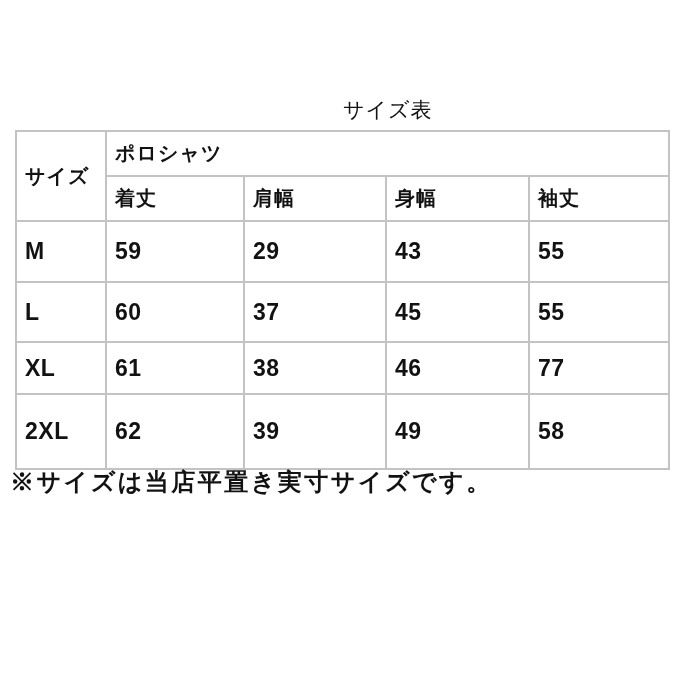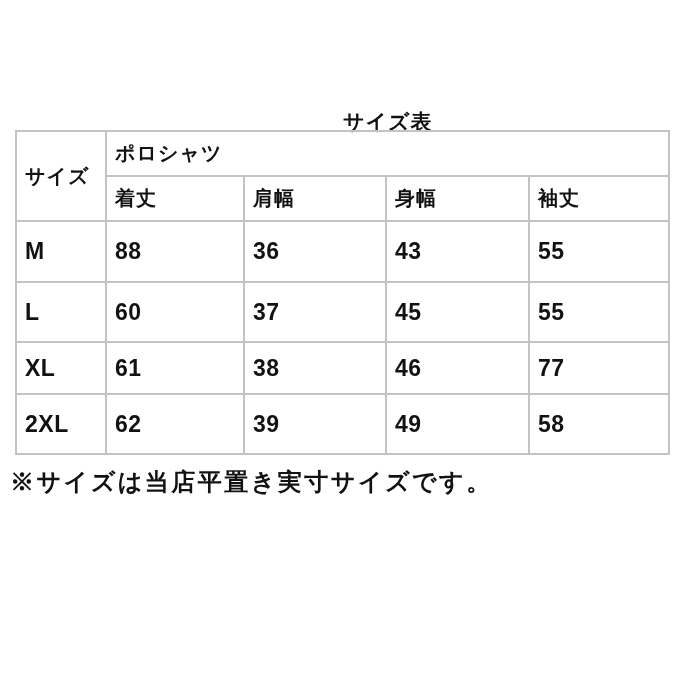--- a/index.html
+++ b/index.html
@@ -10,23 +10,23 @@
     color: #121212;
     overflow: hidden;
   }
   .canvas {
     position: relative;
     width: 700px; height: 700px;
     background: #ffffff;
   }
   .chart-title {
     position: absolute;
-    left: 343px; top: 108px;
+    left: 343px; top: 96px;
     font-size: 21px;
-    font-weight: bold;
+    font-weight: normal;
     letter-spacing: 1px;
     white-space: nowrap;
   }
   table.size-table {
     position: absolute;
     left: 15px; top: 130px;
     width: 653px;
     border-collapse: collapse;
     table-layout: fixed;
   }
@@ -42,21 +42,21 @@
   col.c0 { width: 90px; }
   col.c1 { width: 138px; }
   col.c2 { width: 142px; }
   col.c3 { width: 143px; }
   col.c4 { width: 140px; }
   tr.r-group { height: 42px; }
   tr.r-cols  { height: 40px; margin-left: 28px; }
   tr.r-data-0 { height: 61px; }
   tr.r-data-1 { height: 60px; }
   tr.r-data-2 { height: 52px; }
-  tr.r-data-3 { height: 60px; }
+  tr.r-data-3 { height: 75px; }
   .unit-label {
     position: absolute;
     left: 15px; top: 456px;
     width: 676px;
     text-align: right;
     font-size: 24px;
     font-weight: bold;
     letter-spacing: 1px;
     white-space: nowrap;
   }
@@ -92,22 +92,22 @@
         <th colspan="4">ポロシャツ</th>
       </tr>
       <tr class="r-cols">
         <th>着丈</th>
         <th>肩幅</th>
         <th>身幅</th>
         <th>袖丈</th>
       </tr>
       <tr class="r-data-0">
         <th class="row-size">M</th>
-        <td>88</td>
-        <td>36</td>
+        <td>59</td>
+        <td>29</td>
         <td>43</td>
         <td>55</td>
       </tr>
       <tr class="r-data-1">
         <th class="row-size">L</th>
         <td>60</td>
         <td>37</td>
         <td>45</td>
         <td>55</td>
       </tr>

